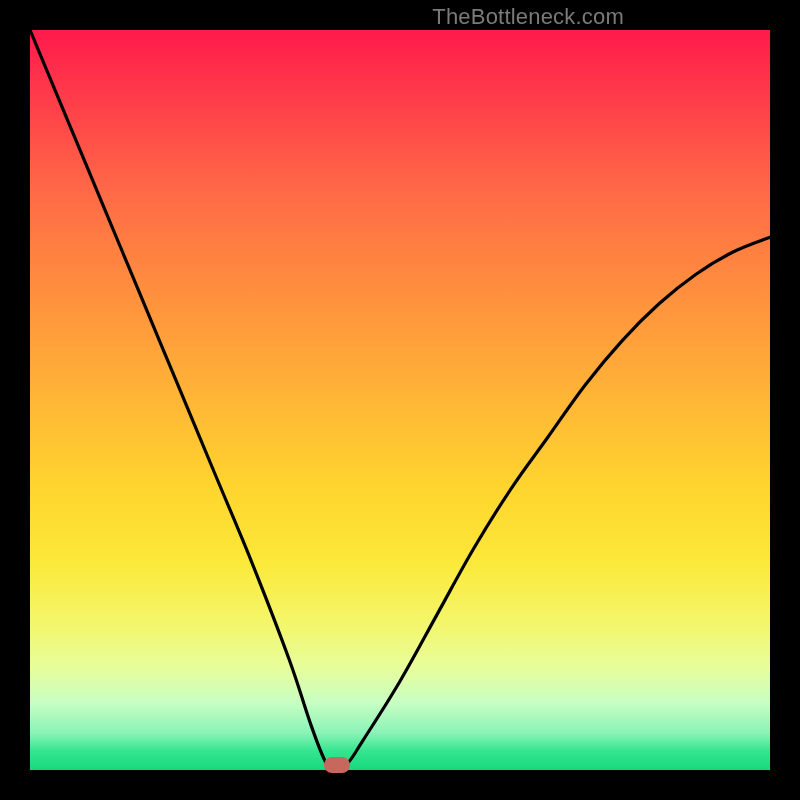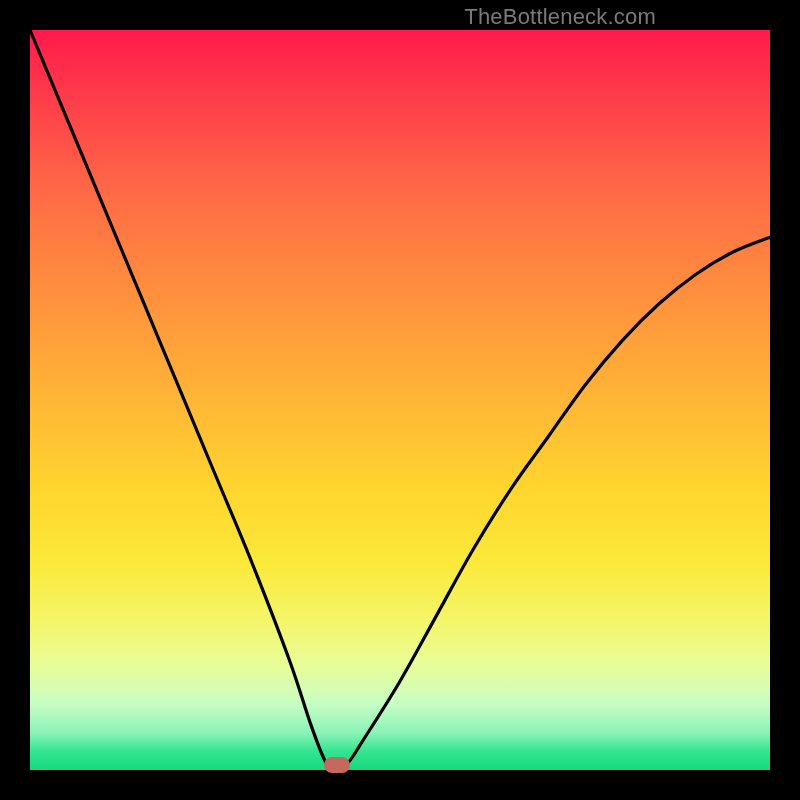--- a/index.html
+++ b/index.html
@@ -9,21 +9,20 @@
     height: 800px;
     background: #000;
     overflow: hidden;
     font-family: Arial, Helvetica, sans-serif;
   }
   .frame {
     position: relative;
     width: 652px;
     height: 800px;
     background: #000;
-    padding-left: 32px;
   }
   .plot {
     position: absolute;
     left: 30px;
     top: 30px;
     width: 740px;
     height: 740px;
     background: linear-gradient(
       to bottom,
       #ff1a4b 0%,

